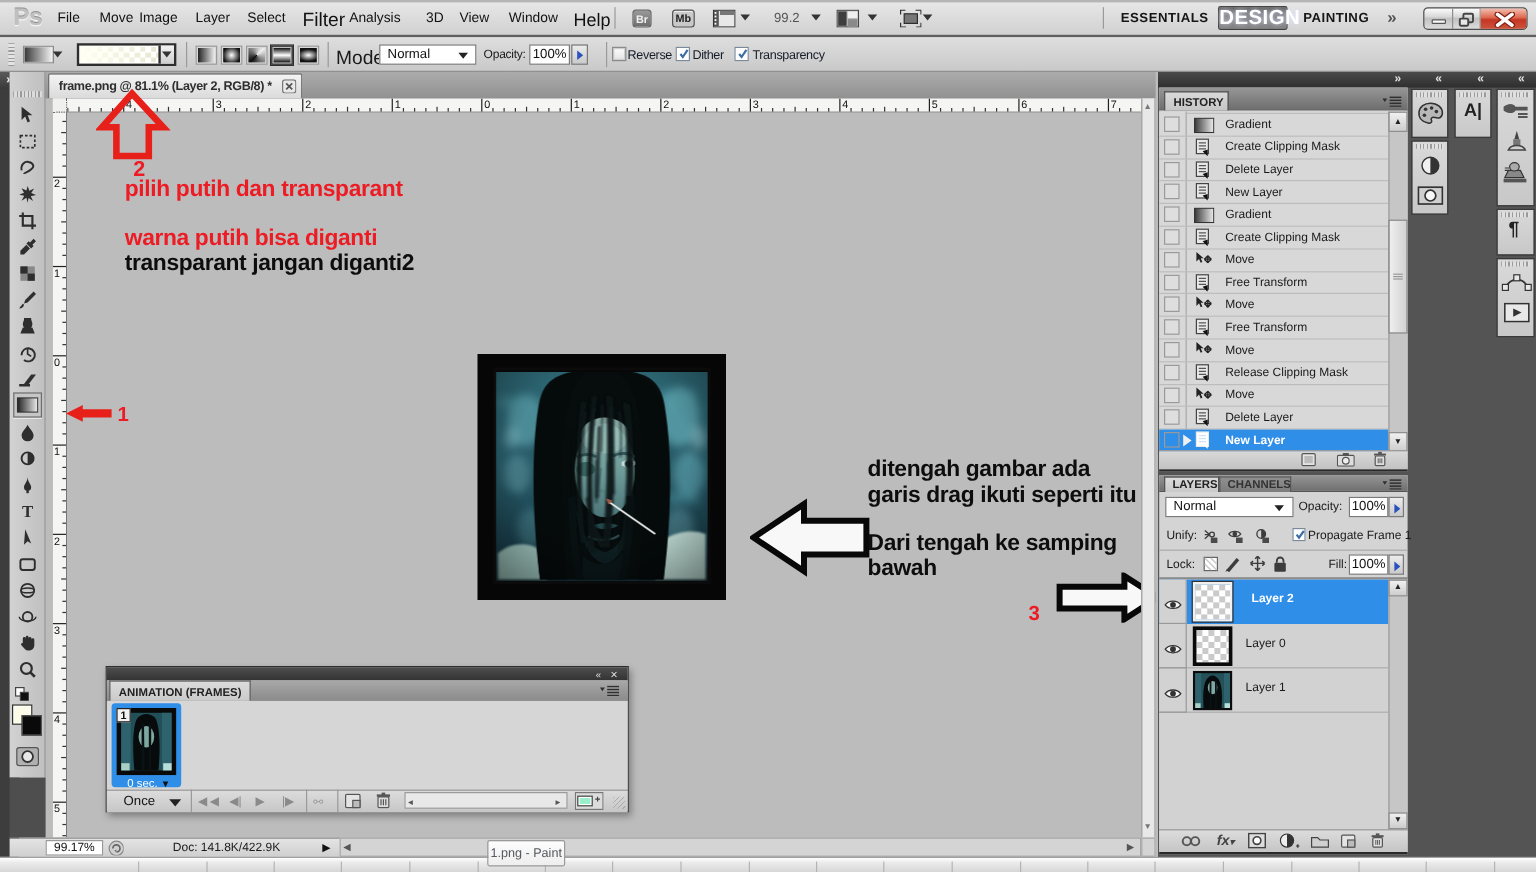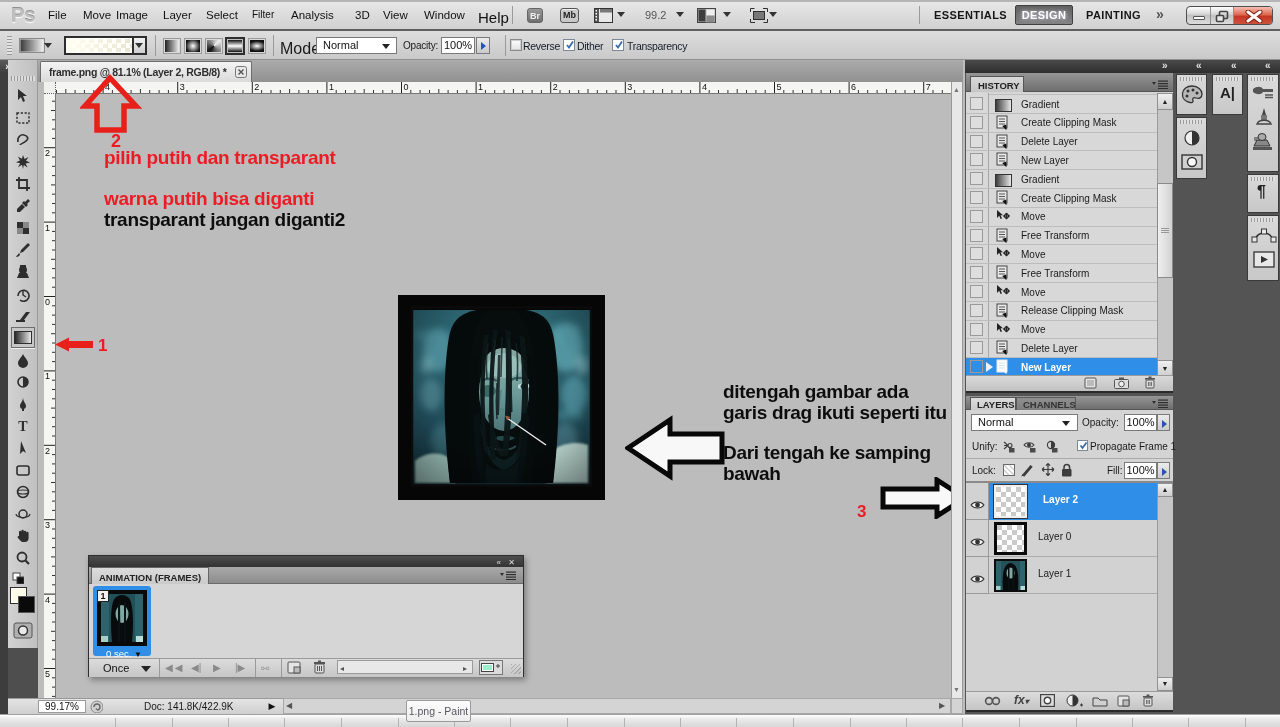--- a/index.html
+++ b/index.html
@@ -13,21 +13,21 @@
 
 <div class="a" style="left:0;top:0;width:1280px;height:30px;background:linear-gradient(#e8e8e8,#d0d0d0);"></div>
 <div class="a" style="left:0;top:0;width:1280px;height:2px;background:#b5b5b5;"></div>
 <div class="a" style="left:0;top:29px;width:1280px;height:2px;background:#5f5f5f;"></div>
 <div class="a" style="left:11px;top:4px;font-size:20px;font-weight:bold;color:#c0c0c0;text-shadow:0 -1px 0 #909090,0 1px 1px #ffffff;">Ps</div>
 <div class="a" style="left:48px;top:9px;font-size:11.5px;color:#111;">File</div>
 <div class="a" style="left:83px;top:9px;font-size:11.5px;color:#111;">Move</div>
 <div class="a" style="left:116px;top:9px;font-size:11.5px;color:#111;">Image</div>
 <div class="a" style="left:163px;top:9px;font-size:11.5px;color:#111;">Layer</div>
 <div class="a" style="left:206px;top:9px;font-size:11.5px;color:#111;">Select</div>
-<div class="a" style="left:252px;top:9px;font-size:10px;color:#111;">Filter</div>
+<div class="a" style="left:252px;top:9px;font-size:16px;color:#111;">Filter</div>
 <div class="a" style="left:291px;top:9px;font-size:11.5px;color:#111;">Analysis</div>
 <div class="a" style="left:355px;top:9px;font-size:11.5px;color:#111;">3D</div>
 <div class="a" style="left:383px;top:9px;font-size:11.5px;color:#111;">View</div>
 <div class="a" style="left:424px;top:9px;font-size:11.5px;color:#111;">Window</div>
 <div class="a" style="left:478px;top:9px;font-size:15px;color:#111;">Help</div>
 <div class="a sv" style="left:512px;top:6px;height:18px;"></div>
 <div class="a" style="left:527px;top:8px;width:16px;height:15px;border:1px solid #666;border-radius:3px;background:linear-gradient(#999,#6e6e6e);color:#f0f0f0;font-size:9px;font-weight:bold;text-align:center;line-height:14px;">Br</div>
 <div class="a" style="left:560px;top:8px;width:19px;height:15px;border:1px solid #555;border-radius:3px;background:#c9c9c9;color:#222;font-size:9px;font-weight:bold;text-align:center;line-height:13px;box-shadow:0 1px 0 #eee inset;">Mb</div>
 <svg class="a" style="left:594px;top:8px;" width="19" height="15">
       <rect x="0.5" y="0.5" width="18" height="14" fill="#e8e8e8" stroke="#333"></rect>
@@ -48,21 +48,21 @@
       <rect x="9.5" y="8" width="8" height="6.5" fill="#8a8a8a"></rect>
     </svg>
 <div class="a" style="left:723px;top:12px;width:0;height:0;border-left:4px solid transparent;border-right:4px solid transparent;border-top:5px solid #333;"></div>
 <svg class="a" style="left:750px;top:8px;" width="18" height="15">
       <rect x="3.5" y="3.5" width="11" height="8" fill="#777" stroke="#2e2e2e"></rect>
       <path d="M0.5 4 v-3.5 h4 M13 0.5 h4.5 V4 M17.5 11 v3.5 h-4 M5 14.5 H0.5 V11" fill="none" stroke="#2e2e2e"></path>
     </svg>
 <div class="a" style="left:769px;top:12px;width:0;height:0;border-left:4px solid transparent;border-right:4px solid transparent;border-top:5px solid #333;"></div>
 <div class="a sv" style="left:919px;top:6px;height:18px;"></div>
 <div class="a" style="left:934px;top:9px;font-size:11px;font-weight:bold;color:#161616;letter-spacing:0.4px;">ESSENTIALS</div>
-<div class="a" style="left:1015px;top:5px;width:58px;height:20px;background:linear-gradient(#606060,#828282);border:1px solid #3f3f3f;border-radius:2px;color:#fff;font-size:11px;font-weight:bold;text-align:center;line-height:18px;letter-spacing:0.4px;text-shadow:0 0 4px #e0e0ff;">DESIGN</div>
+<div class="a" style="left:1015px;top:5px;width:58px;height:20px;background:linear-gradient(#606060,#828282);border:1px solid #3f3f3f;border-radius:2px;color:#fff;font-size:17px;font-weight:bold;text-align:center;line-height:18px;letter-spacing:0.4px;text-shadow:0 0 4px #e0e0ff;">DESIGN</div>
 <div class="a" style="left:1086px;top:9px;font-size:11px;font-weight:bold;color:#161616;letter-spacing:0.4px;">PAINTING</div>
 <div class="a" style="left:1156px;top:6px;font-size:14px;font-weight:bold;color:#555;">»</div>
 <div class="a" style="left:1186px;top:6px;width:87px;height:19px;border:1px solid #4e4e4e;border-radius:4px;background:linear-gradient(#fdfdfd,#d9d9d9 40%,#c2c2c2 50%,#dcdcdc);overflow:hidden;">
 <div style="position:absolute;left:23px;top:0;width:1px;height:19px;background:#8e8e8e;"></div>
 <div style="position:absolute;left:46px;top:0;width:1px;height:19px;background:#8e8e8e;"></div>
 <div style="position:absolute;left:47px;top:0;width:40px;height:19px;background:linear-gradient(#f4c0b2,#dd6950 40%,#c53723 50%,#cf5a42);"></div>
 <div style="position:absolute;left:6px;top:9px;width:12px;height:4px;background:#fafafa;border:1px solid #555;border-radius:1px;"></div>
 <svg style="position:absolute;left:28px;top:3px;" width="14" height="13">
         <rect x="4.5" y="1.5" width="8" height="7" rx="1" fill="none" stroke="#444" stroke-width="1.6"></rect>
         <rect x="1.5" y="5.5" width="7" height="6" rx="1" fill="#e8e8e8" stroke="#444" stroke-width="1.6"></rect>

